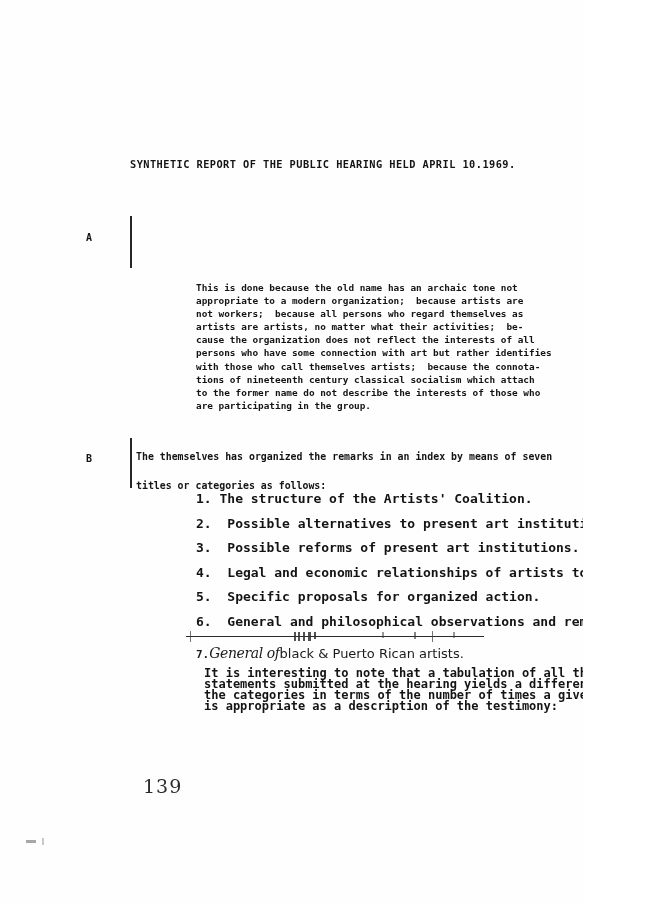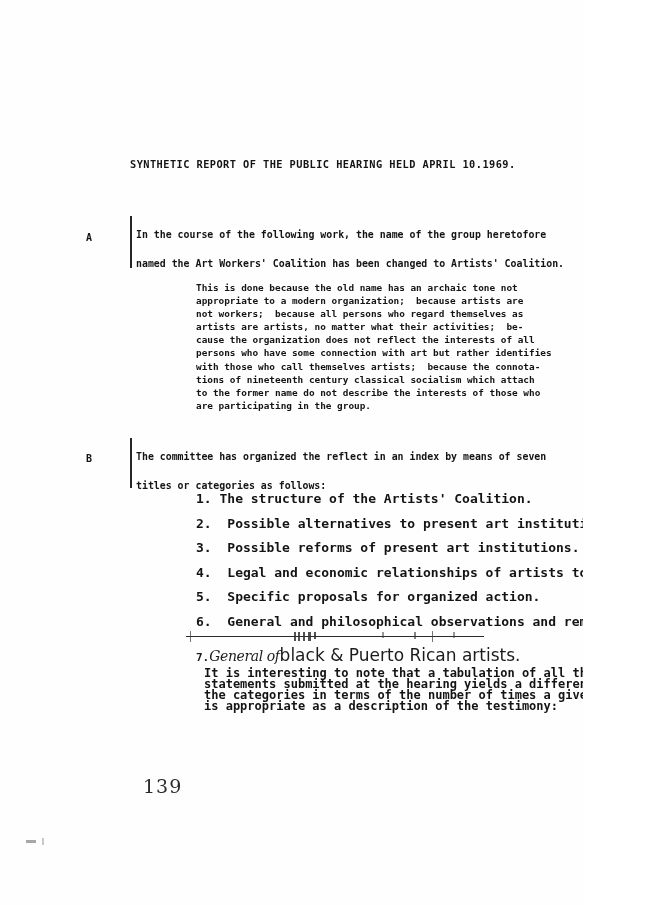--- a/index.html
+++ b/index.html
@@ -150,21 +150,21 @@
     font-size: 11px;
   }
   #item7 .hand-cursive {
     font-family: "DejaVu Serif", serif;
     font-style: italic;
     font-size: 14px;
     letter-spacing: -0.4px;
   }
   #item7 .hand-print {
     font-family: "DejaVu Sans", sans-serif;
-    font-size: 17px;
+    font-size: 13px;
     letter-spacing: 0px;
   }
 
   
   #note-tabulation {
     left: 204px;
     top: 668px;
     line-height: 11px;
     font-size: 12px;
   }
@@ -209,37 +209,35 @@
 </style>
 </head>
 <body>
 
 <div id="page">
 
   <div class="tw" id="title">SYNTHETIC REPORT OF THE PUBLIC HEARING HELD APRIL 10.1969.</div>
 
   <div class="vrule" id="vrule-a"></div>
   <div class="tw margin-letter" id="margin-a">A</div>
-  <div class="para" id="para-a">In the course of the following work, the name of the group heretofore
-named the Art Workers' Coalition has been changed to Artists' Coalition.</div>
 
   <div class="para" id="block-reason">This is done because the old name has an archaic tone not
 appropriate to a modern organization;  because artists are
 not workers;  because all persons who regard themselves as
 artists are artists, no matter what their activities;  be-
 cause the organization does not reflect the interests of all
 persons who have some connection with art but rather identifies
 with those who call themselves artists;  because the connota-
 tions of nineteenth century classical socialism which attach
 to the former name do not describe the interests of those who
 are participating in the group.</div>
 
   <div class="vrule" id="vrule-b"></div>
   <div class="tw margin-letter" id="margin-b">B</div>
-  <div class="para" id="para-b">The committee has organized the reflect in an index by means of seven
+  <div class="para" id="para-b">The themselves has organized the remarks in an index by means of seven
 titles or categories as follows:</div>
 
   <div class="para" id="list-categories">1. The structure of the Artists' Coalition.
 2.  Possible alternatives to present art institutions.
 3.  Possible reforms of present art institutions.
 4.  Legal and economic relationships of artists to others.
 5.  Specific proposals for organized action.
 6.  General and philosophical observations and remarks.</div>
 
   <div id="strikeout">

